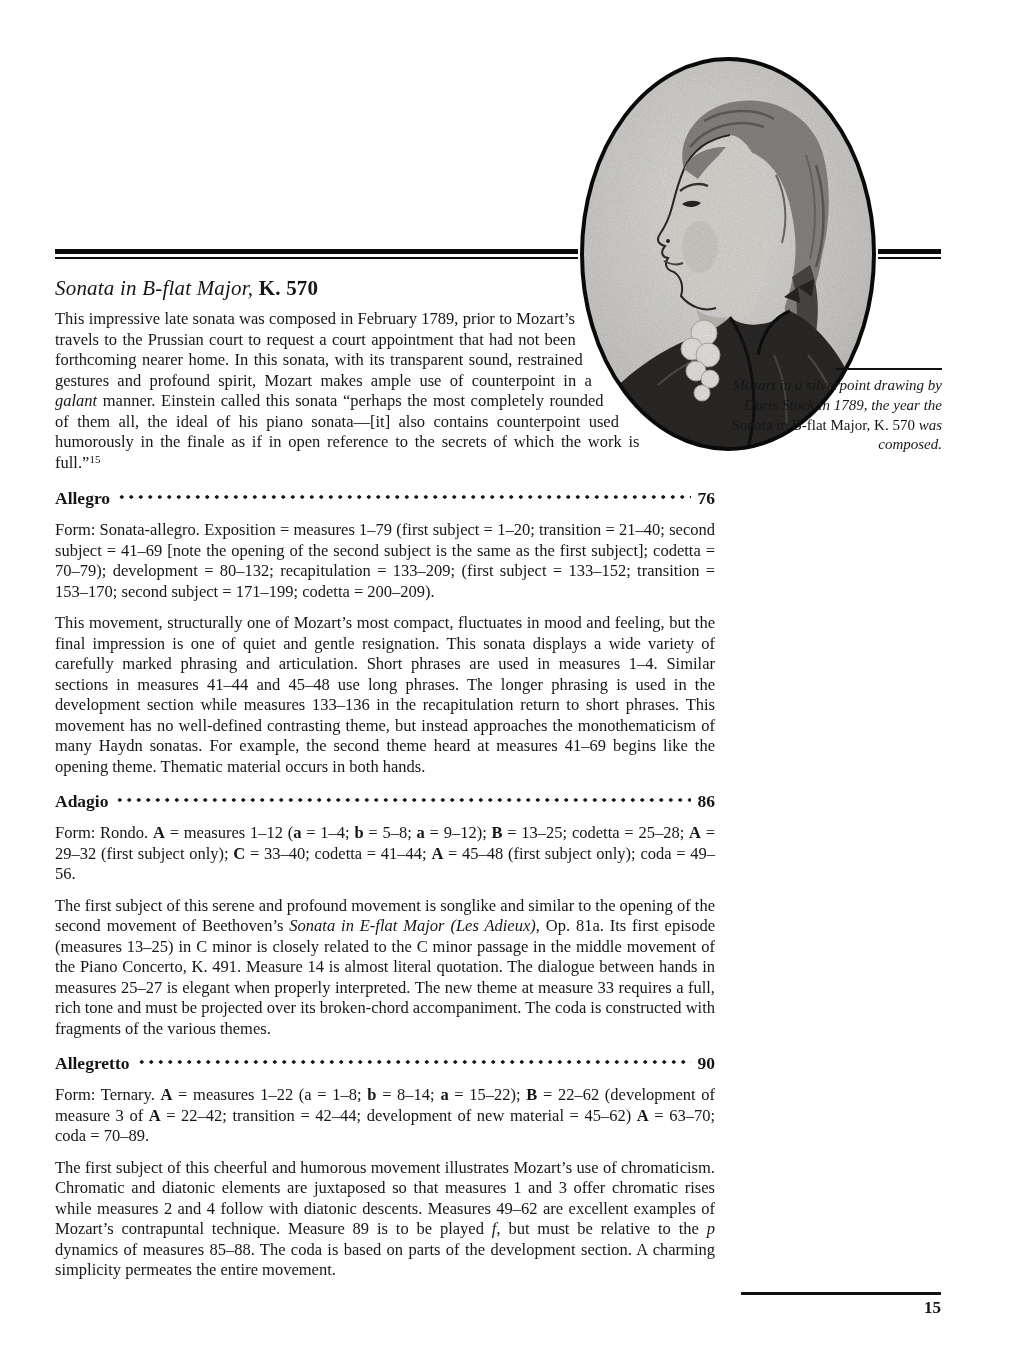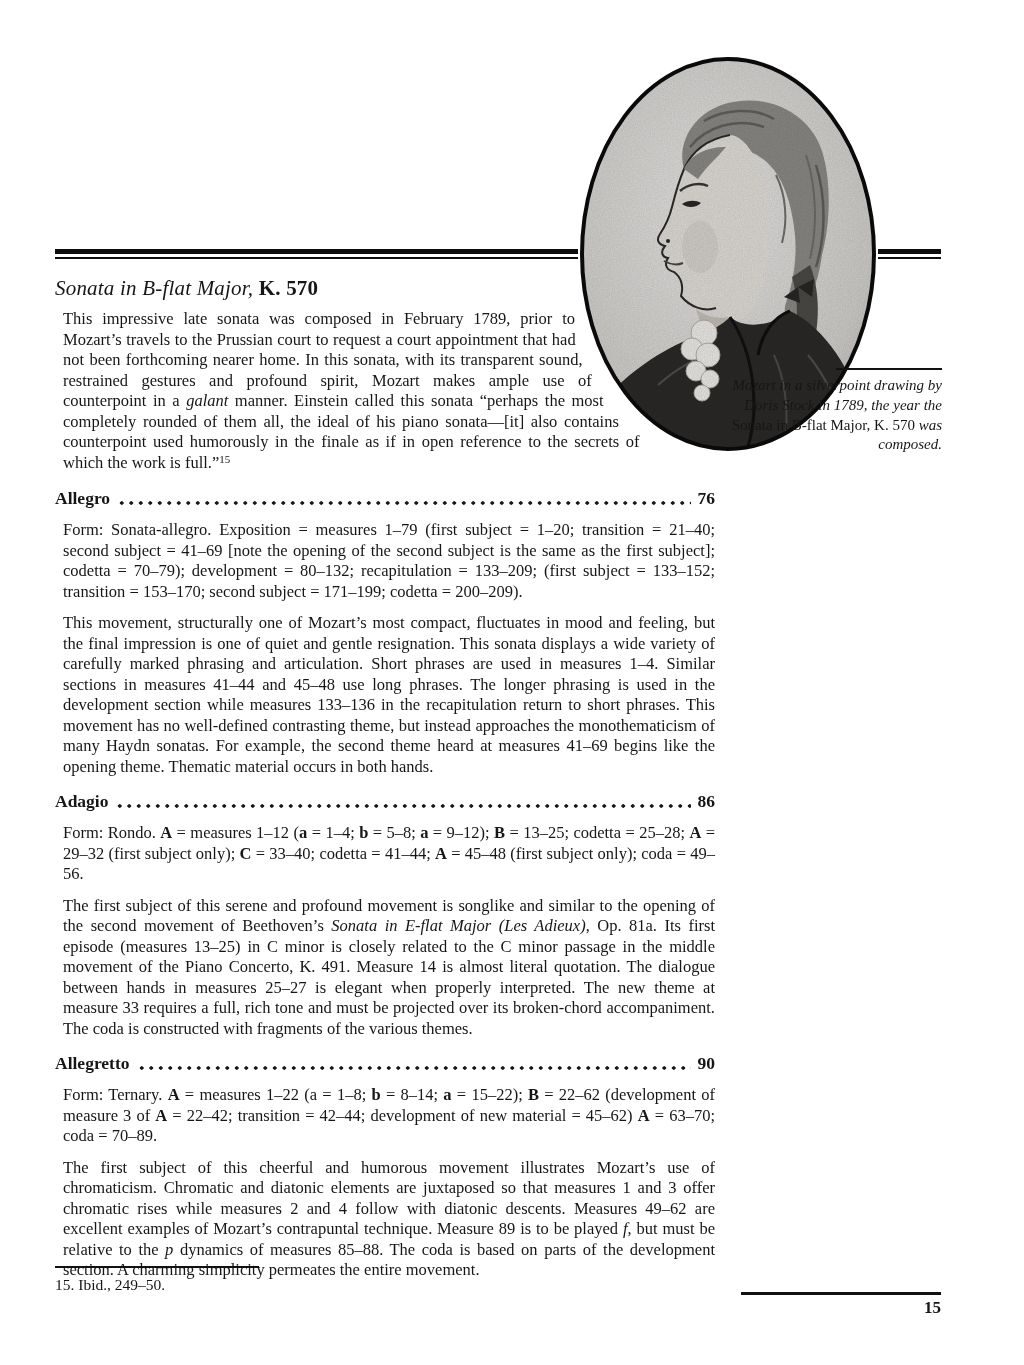--- a/index.html
+++ b/index.html
@@ -29,31 +29,31 @@
     text-align:right; font-size:15px; line-height:1.32;
   }
   .caption-rule { width:106px; border-top:2px solid #111; margin:0 0 6px auto; }
 
   
   .column { position:absolute; left:55px; top:276px; width:660px; z-index:2; }
 
   .title { font-size:21px; font-weight:bold; margin:0 0 8px 0; letter-spacing:.2px; }
 
   .para {
-    font-size:16.5px; line-height:20.5px; text-align:justify; margin:0 0 11px 8px;
+    font-size:16.5px; line-height:20.5px; text-align:justify; margin:0 0 11px 0;
   }
   .oval-float {
     float:right; width:140px; height:146px;
     shape-outside: ellipse(153px 202px at 153px -55px);
     shape-margin:10px;
   }
 
   .section { margin-top:9px; }
   .toc-row {
-    display:flex; align-items:flex-end;
+    display:flex; align-items:center;
     font-weight:bold; font-size:17.5px; margin:14px 0 11px 0;
   }
   .dots {
     flex:1; height:6px; margin:0 7px 3px 7px;
     background-image: radial-gradient(circle, #181818 1.5px, rgba(0,0,0,0) 2px);
     background-size:9.5px 6px; background-repeat:repeat-x; background-position:left center;
   }
 
   .run-i  { font-style:italic; }
   .run-b  { font-weight:bold;text-align:center; }
@@ -180,23 +180,19 @@
         <span class="toc-label">Allegretto</span>
         <span class="dots"></span>
         <span class="toc-page">90</span>
       </div>
       <div class="para"><span>Form: Ternary. </span><span class="run-b">A</span><span> = measures 1–22 (a = 1–8; </span><span class="run-b">b</span><span> = 8–14; </span><span class="run-b">a</span><span> = 15–22); </span><span class="run-b">B</span><span> = 22–62 (development of measure 3 of </span><span class="run-b">A</span><span> = 22–42; transition = 42–44; development of new material = 45–62) </span><span class="run-b">A</span><span> = 63–70; coda = 70–89.</span></div>
       <div class="para"><span>The first subject of this cheerful and humorous movement illustrates Mozart’s use of chromaticism.  Chromatic and diatonic elements are juxtaposed so that measures 1 and 3 offer chromatic rises while measures 2 and 4 follow with diatonic descents.  Measures 49–62 are excellent examples of Mozart’s contrapuntal technique.  Measure 89 is to be played </span><span class="run-bi">f</span><span>, but must be relative to the </span><span class="run-bi">p</span><span> dynamics of measures 85–88.  The coda is based on parts of the development section.  A charming simplicity permeates the entire movement.</span></div>
     </div>
 
   </div>
 
-  <div class="footnote">
-    <div class="fn-rule"></div>
-    <div class="fn-text">15. Ibid., 249–50.</div>
-  </div>
 
   <div class="folio">
     <div class="folio-rule"></div>
     <div class="folio-num">15</div>
   </div>
 
 </div>
 
 </body></html>

